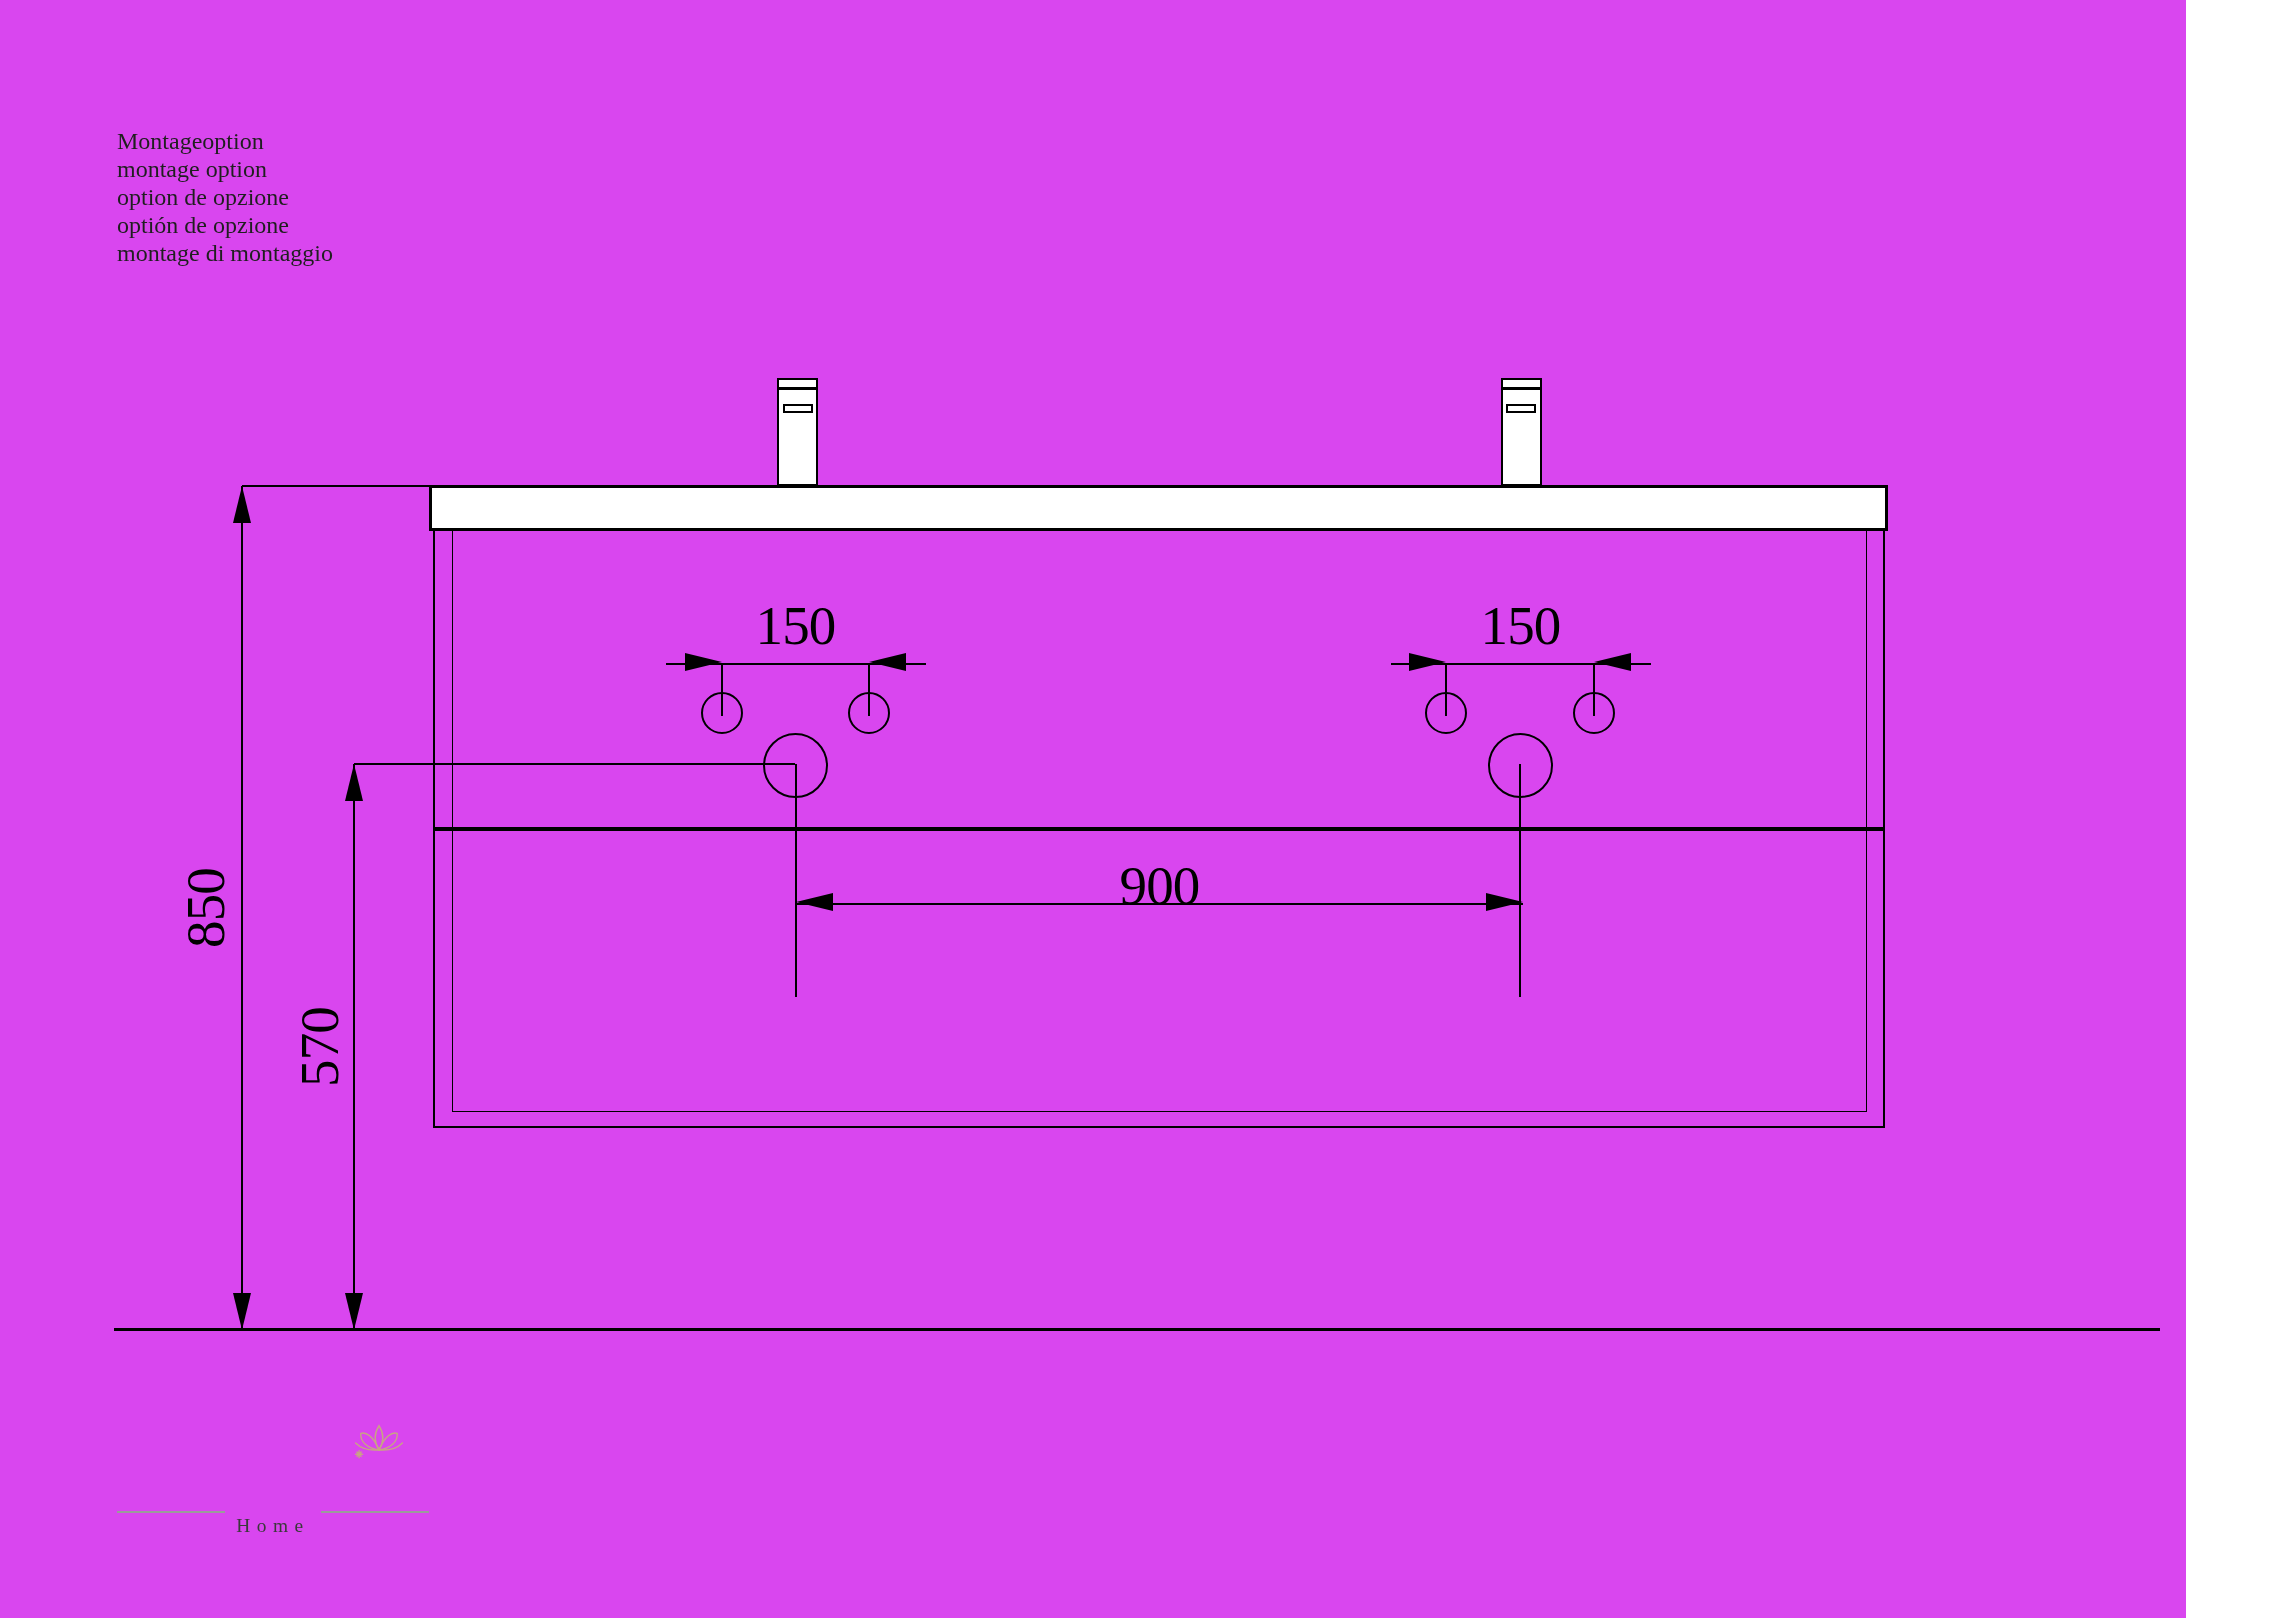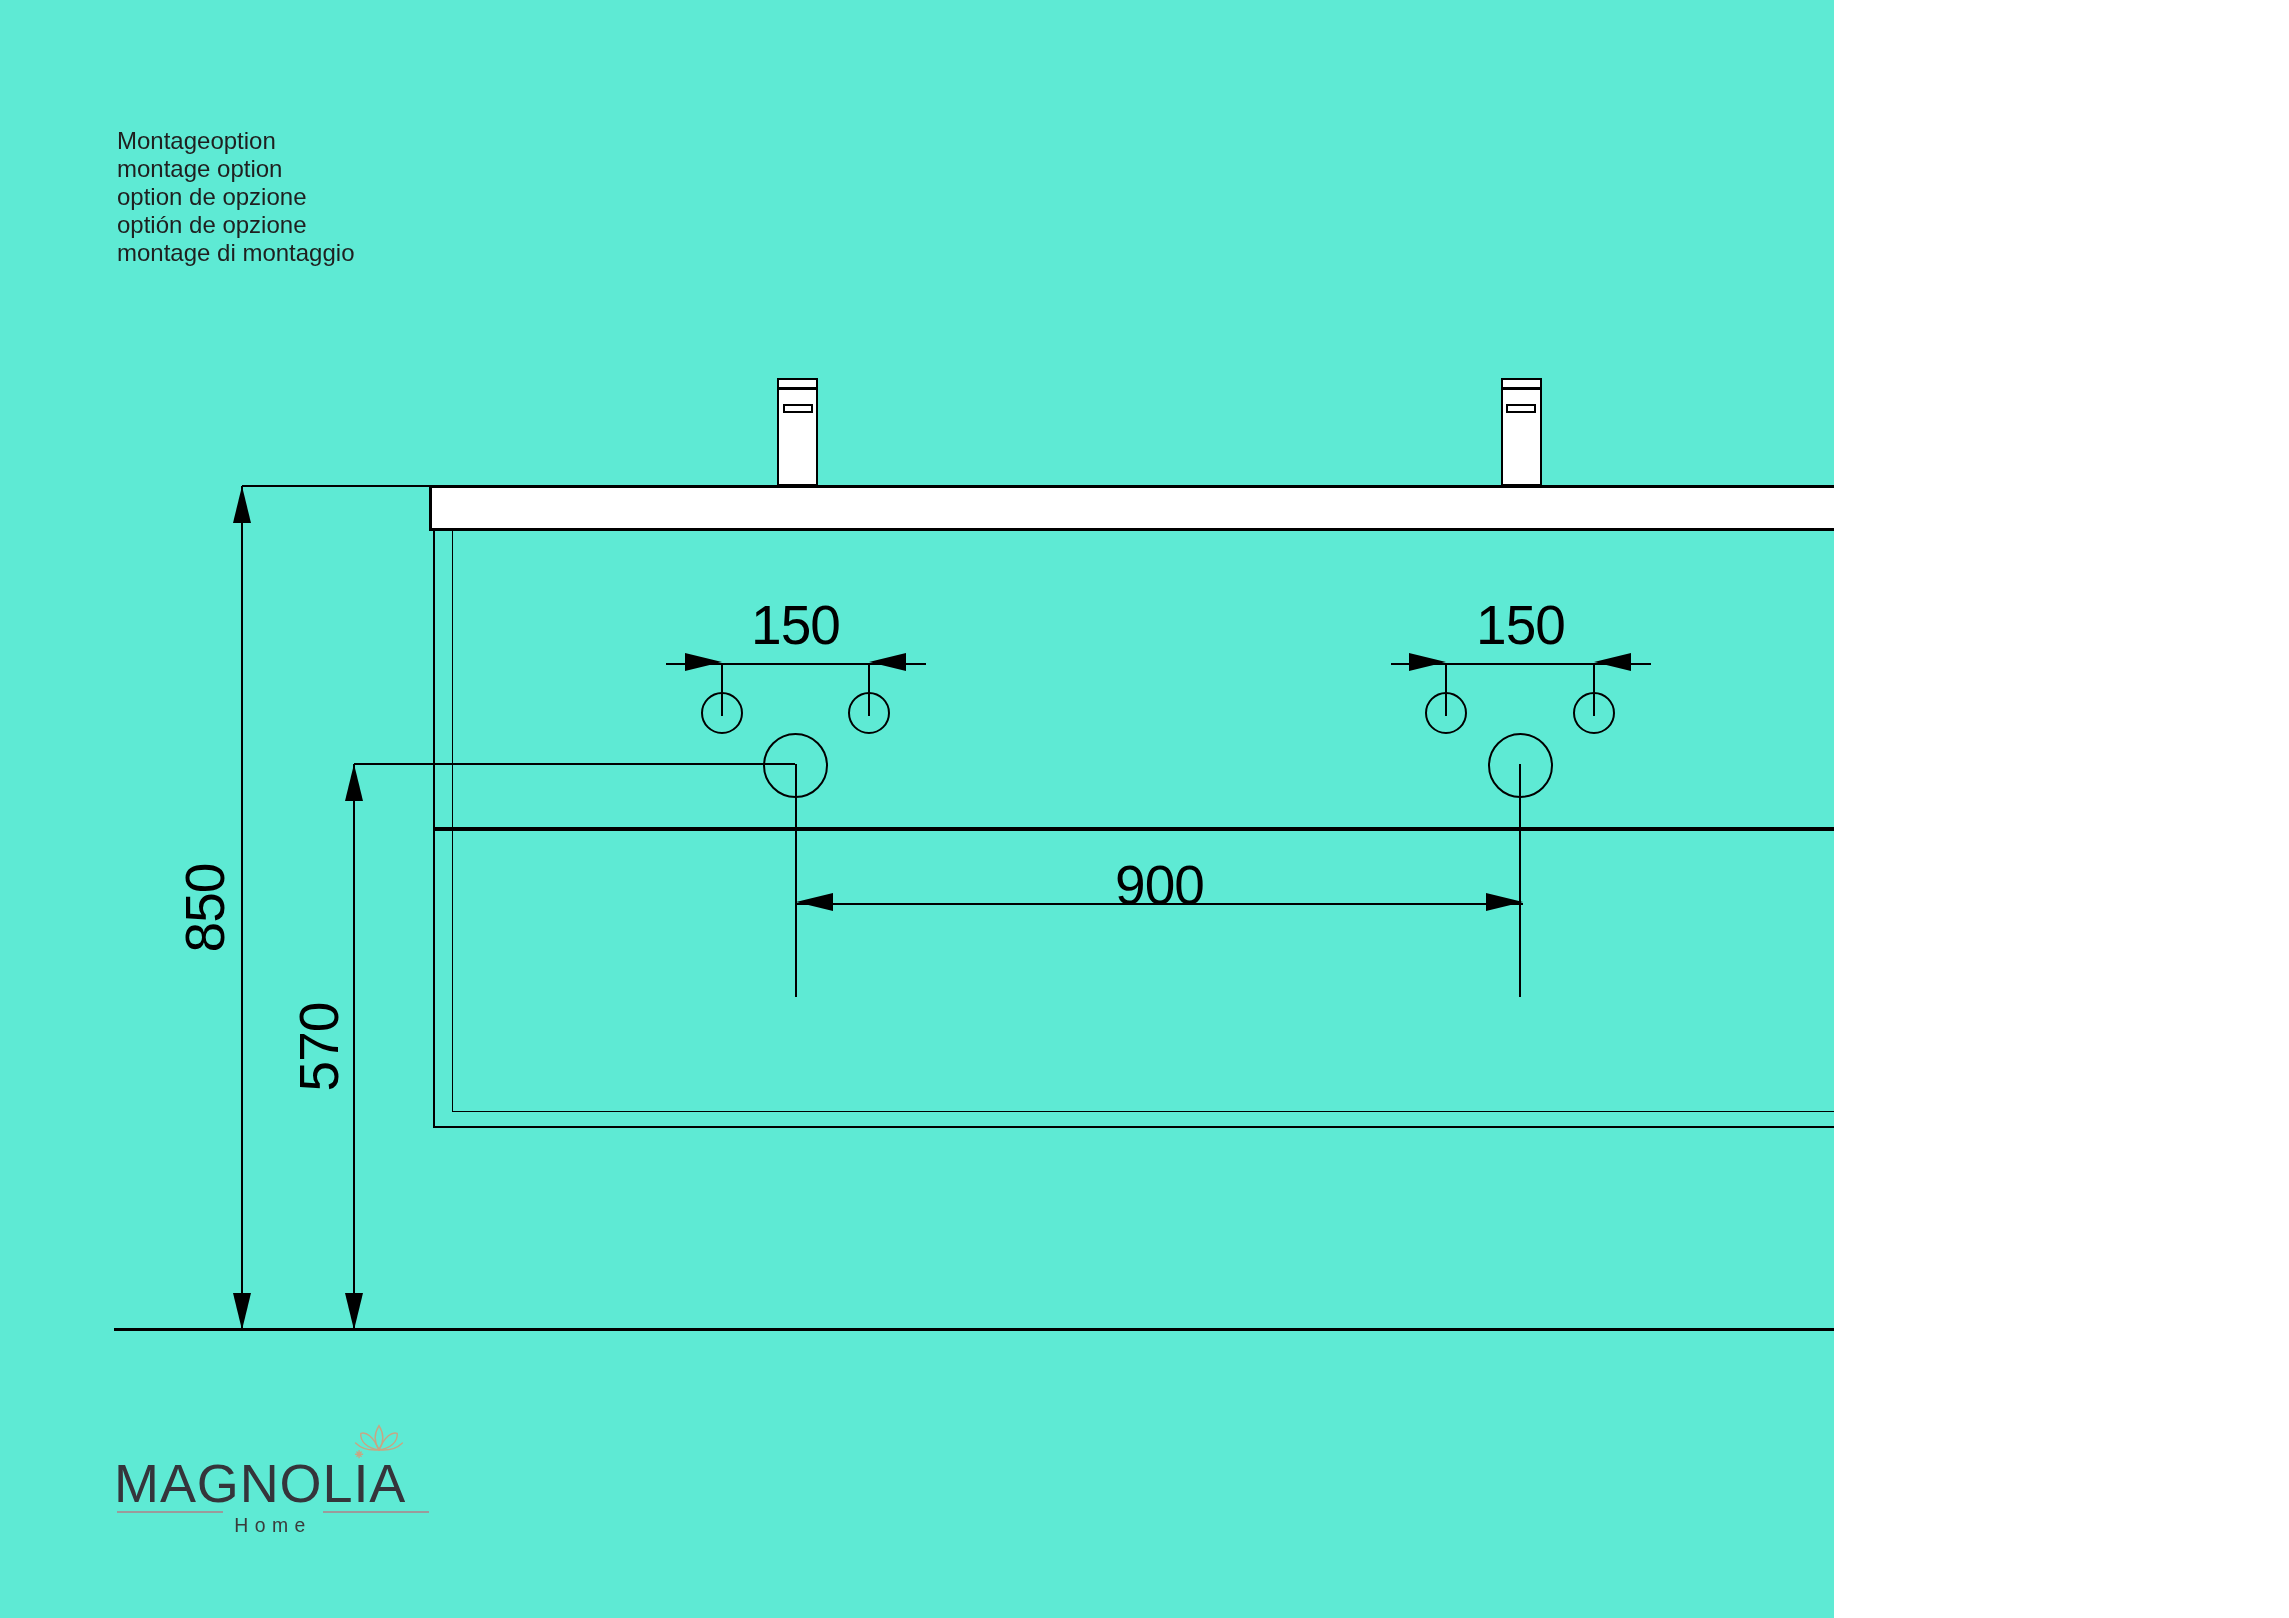--- a/index.html
+++ b/index.html
@@ -1,18 +1,18 @@
 <!DOCTYPE html>
 <html style="font-size:14.8px"><head>
 <meta charset="utf-8">
 <style>
   html,body{margin:0;padding:0;background:#fff;}
   .canvas{
-    position:relative;width:1834px;height:1619px;background:#5eead4;
-    font-family:Liberation Sans, sans-serif;overflow:hidden;
+    position:relative;width:2186px;height:1619px;background:#d946ef;
+    font-family:Liberation Serif, serif;overflow:hidden;
   }
   
   .abs{position:absolute;}
   .hline{position:absolute;background:#000;}
   .vline{position:absolute;background:#000;}
   .circle{position:absolute;border:2.8px solid #000;border-radius:50%;box-sizing:border-box;background:transparent;}
   .arrow{position:absolute;width:0;height:0;}
   .arrow.up{border-left:9.2px solid transparent;border-right:9.2px solid transparent;border-bottom:37px solid #000;}
   .arrow.down{border-left:9.2px solid transparent;border-right:9.2px solid transparent;border-top:37px solid #000;}
   .arrow.left{border-top:9.2px solid transparent;border-bottom:9.2px solid transparent;border-right:37px solid #000;}
@@ -139,21 +139,20 @@
   <svg class="abs" style="left:353px;top:1423px;" width="52" height="39" viewBox="0 0 60 45">
     <g fill="none" stroke="#c8a583" stroke-width="1.6" stroke-linecap="round">
       <path d="M30 3 C25 11 23 20 30 31 C37 20 35 11 30 3 Z"></path>
       <path d="M30 31 C23 15 15 10 9 12 C8 22 17 29 30 31 Z"></path>
       <path d="M30 31 C37 15 45 10 51 12 C52 22 43 29 30 31 Z"></path>
       <path d="M30 31 C19 32 9 29 3 23"></path>
       <path d="M30 31 C41 32 51 29 57 23"></path>
       <path d="M7 32 L7 40 M3 36 L11 36 M4.5 33.5 L9.5 38.5 M9.5 33.5 L4.5 38.5"></path>
     </g>
   </svg>
-  <div class="logo-brand">MAGNOLIA</div>
   <div class="logo-home-row">
     <div class="logo-rule"></div>
     <div class="logo-home">Home</div>
     <div class="logo-rule"></div>
   </div>
 
 </div>
 
 
 </body></html>

